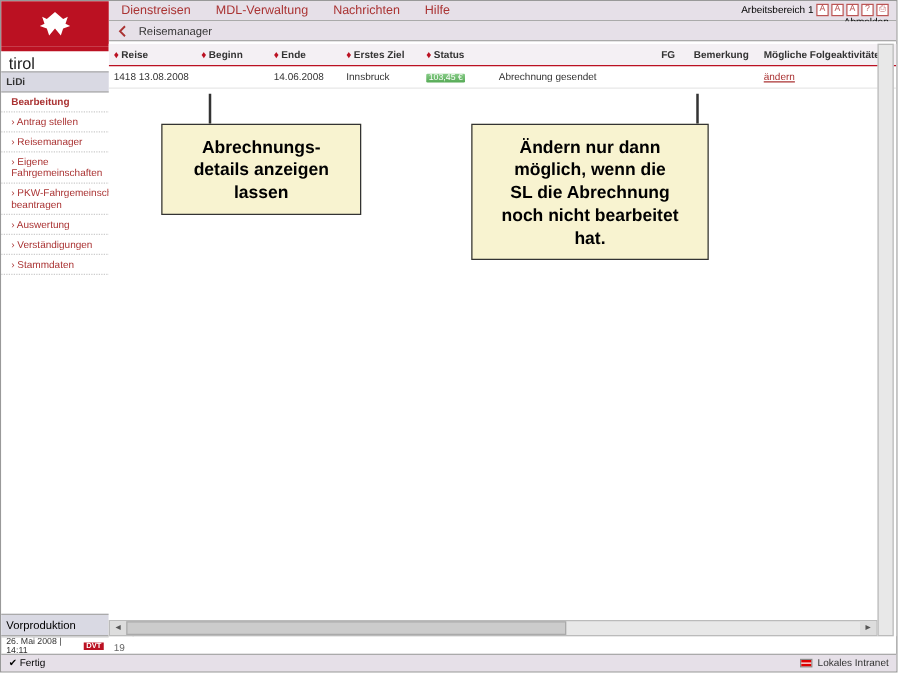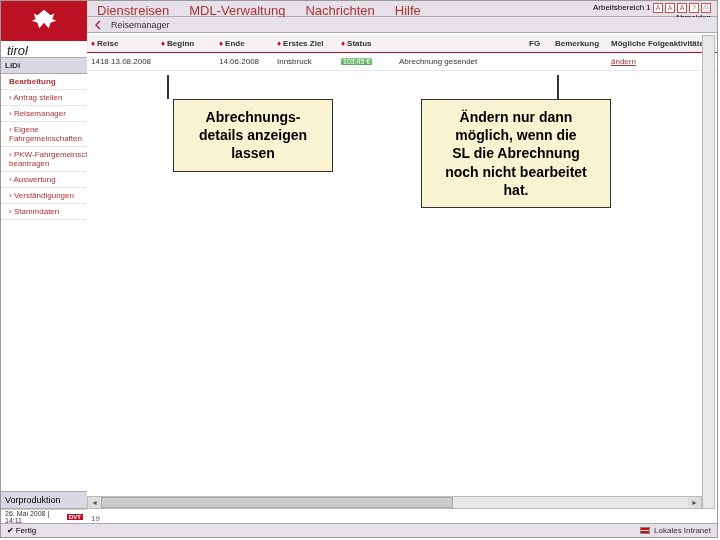--- a/index.html
+++ b/index.html
@@ -2,47 +2,47 @@
 <html><head>
 <meta charset="utf-8">
 <style>
   * { box-sizing: border-box; margin: 0; padding: 0; }
   body { font-family: Verdana, Arial, sans-serif; font-size: 9px; background: #fff; width: 720px; height: 540px; overflow: hidden; position: relative; }
   .outer { border: 1px solid #999; width: 718px; height: 538px; position: relative; background: #fff; }
   .hdr-right { position: absolute; right: 6px; top: 2px; font-size: 8px; text-align: right; line-height: 1.2; }
   .hdr-icons { display: inline-flex; gap: 2px; vertical-align: middle; }
   .hdr-icon { width: 10px; height: 10px; border: 1px solid #b55; font-size: 7px; display: flex; align-items: center; justify-content: center; color: #b55; background: #fff; }
   .menubar { position: absolute; top: 0; left: 86px; right: 0; height: 16px; display: flex; background: #e6e0e8; border-bottom: 1px solid #aaa; }
-  .menubar .mi { padding: 2px 10px; color: #a33; font-size: 13px; cursor: pointer; }
+  .menubar .mi { padding: 2px 10px; color: #a33; font-size: 10px; cursor: pointer; }
   .settings { position: absolute; right: 4px; top: 16px; font-size: 8px; color: #a33; }
   .crumb { position: absolute; top: 16px; left: 86px; right: 0; height: 16px; background: #e6e0e8; border-bottom: 1px solid #aaa; display: flex; align-items: center; }
   .crumb .back { width: 16px; height: 12px; margin: 0 4px; display: flex; align-items: center; justify-content: center; }
   .crumb .back svg { width: 10px; height: 10px; }
   .crumb .txt { font-size: 9px; color: #333; }
-  .logo { position: absolute; top: 0; left: 0; width: 86px; height: 56px; background: #fff; font-style: italic; }
+  .logo { position: absolute; top: 0; left: 0; width: 86px; height: 56px; background: #fff; }
   .logo .eagle { width: 86px; height: 36px; background: #b12; display: flex; align-items: center; justify-content: center; }
   .logo .eagle svg { width: 28px; height: 24px; }
   .logo .stripe { width: 86px; height: 4px; background: #b12; }
   .logo .tirol { font-size: 13px; color: #222; padding: 2px 0 0 6px; font-weight: normal; }
   .sidebar { position: absolute; top: 56px; left: 0; width: 106px; bottom: 28px; border-right: 1px solid #888; background: #fff; font-size: 8px; }
   .sb-head { background: #d9d9e3; padding: 3px 4px; font-weight: bold; color: #333; border-top: 1px solid #aaa; border-bottom: 1px solid #aaa; }
   .sb-sec { padding: 3px 4px 3px 8px; color: #a33; border-bottom: 1px dotted #ccc; font-weight: bold; }
   .sb-item { padding: 3px 4px 3px 8px; color: #a33; border-bottom: 1px dotted #ccc; cursor: pointer; }
   .sb-item:before { content: "› "; color: #a33; }
   .vorprod { position: absolute; bottom: 28px; left: 0; width: 86px; background: #d9d9e3; padding: 3px 4px; font-weight: normal; border-top: 1px solid #aaa; border-bottom: 1px solid #aaa; }
   .main { position: absolute; top: 34px; left: 86px; right: 0; bottom: 28px; background: #fff; overflow: hidden; }
   .thead { display: flex; background: #f4f0f4; border-bottom: 1px solid #b12; height: 18px; align-items: center; }
   .th { padding: 2px 4px; font-size: 8px; font-weight: bold; color: #333; display: flex; align-items: center; gap: 2px; white-space: nowrap; }
   .th .sort { color: #b12; font-size: 8px; }
   .w1 { width: 70px; } .w2 { width: 58px; } .w3 { width: 58px; } .w4 { width: 64px; } .w5 { width: 58px; flex:0 0 58px; }
   .w6 { width: 110px; flex-grow:1; } .w7 { width: 26px; } .w8 { width: 56px; } .w9 { width: 110px; }
   .trow { display: flex; height: 18px; align-items: center; border-bottom: 1px solid #e8e8e8; }
   .td { padding: 2px 4px; font-size: 8px; color: #333; white-space: nowrap; overflow: hidden; }
   .badge { background: linear-gradient(#8c8, #5a5); color: #fff; font-size: 7px; padding: 0 2px; border-radius: 1px; }
-  .annot { position: absolute; background: #f8f3d0; border: 1px solid #333; padding: 8px 23px; font-family: Arial; font-size: 14px; text-align: center; line-height: 1.3; font-weight: bold; margin-left: 44px; }
+  .annot { position: absolute; background: #f8f3d0; border: 1px solid #333; padding: 8px 23px; font-family: Arial; font-size: 14px; text-align: center; line-height: 1.3; font-weight: bold; }
   .annot-line { position: absolute; border-left: 2px solid #333; }
   .hscroll { position: absolute; left: 86px; right: 15px; bottom: 28px; height: 13px; background: #e8e8e8; border: 1px solid #bbb; display: flex; align-items: center; }
   .hscroll .arrow { width: 13px; height: 11px; background: #ddd; display: flex; align-items: center; justify-content: center; font-size: 7px; color: #555; }
   .hscroll .track { flex: 1; height: 11px; position: relative; }
   .hscroll .thumb { position: absolute; left: 0; width: 60%; height: 11px; background: #ccc; border: 1px solid #aaa; }
   .vscroll { position: absolute; right: 2px; top: 34px; bottom: 28px; width: 13px; background: #e8e8e8; border: 1px solid #bbb; }
   .statusbar { position: absolute; bottom: 0; left: 0; right: 0; height: 14px; background: #e6e0e8; border-top: 1px solid #aaa; display: flex; align-items: center; justify-content: space-between; padding: 0 6px; font-size: 8px; }
   .statusbar .left { display: flex; align-items: center; gap: 2px; }
   .statusbar .right { display: flex; align-items: center; gap: 4px; color: #333; justify-content: center; }
   .footer-info { position: absolute; bottom: 14px; left: 0; width: 86px; height: 14px; font-size: 7px; padding: 1px 4px; color: #333; display: flex; justify-content: space-between; align-items: center; border-top: 1px solid #ccc; }

